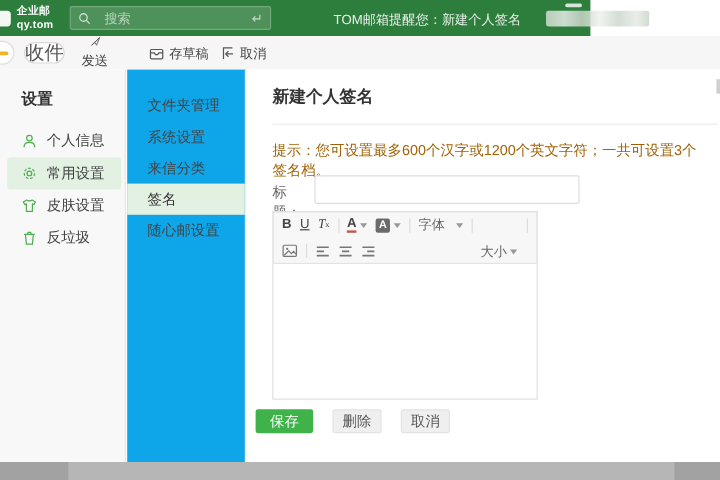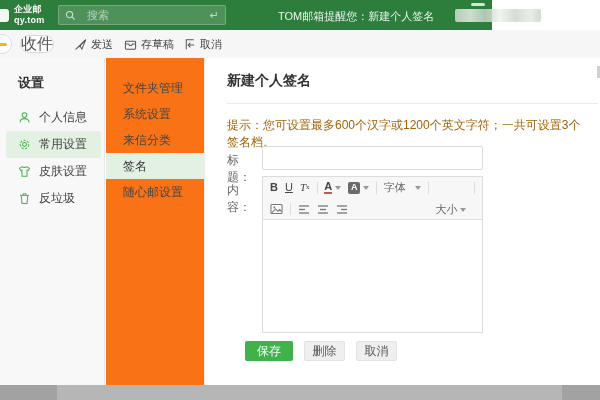--- a/index.html
+++ b/index.html
@@ -36,31 +36,31 @@
   
   .tbar { position:absolute; left:0; top:30px; width:600px; height:28px; background:#f5f6f5; }
   .tb-cut { position:absolute; left:-32px; top:4px; width:44px; height:20px; background:#fff;
     border:1px solid #ddd; border-radius:10px; }
   .tb-cut .dash { position:absolute; right:4px; top:8px; width:8px; height:3px; background:#f0b429; border-radius:2px; }
   .tb-pill { position:absolute; left:20px; top:5px; width:34px; height:18px; background:#fdfdfd;
     border:1px solid #d9d9d9; border-radius:9px; font-size:16px; color:#555;
     display:flex; align-items:center; justify-content:center; cursor:pointer; }
   .tb-btn { position:absolute; top:0; height:28px; display:flex; align-items:center; gap:4px;
     font-size:11px; color:#444; cursor:pointer; }
-  .tb-send { left:74px; } .tb-draft { left:124px; } .tb-cancel { left:183px; }
+  .tb-send { left:68px;flex-direction:column; } .tb-draft { left:124px; } .tb-cancel { left:183px; }
   
   .bodywrap { position:absolute; left:0; top:58px; width:600px; height:327px; background:#fff; }
   .side { position:absolute; left:0; top:0; width:105px; height:327px;
     background:#f8f8f8; border-right:1px solid #e7e7e7; }
   .side-title { padding:16px 0 12px 18px; font-size:13px; font-weight:bold; color:#333; }
   .side-item { height:27px; margin:0 3px 0 6px; display:flex; align-items:center; gap:8px;
     padding-left:12px; font-size:12px; color:#444; border-radius:3px; cursor:pointer; }
   .side-item.sel { background:#e3f1e3; }
   .subnav { position:absolute; left:106px; top:0; width:99px; height:327px;
-    background:#f97316; border-right:1px solid #ececec; padding-top:17px; }
+    background:#0ea5e9; border-right:1px solid #ececec; padding-top:17px; }
   .sub-item { height:26px; display:flex; align-items:center; padding-left:17px;
     font-size:12px; color:#444; cursor:pointer; }
   .sub-item.sel { background:#e3f1e3; color:#333; }
   .main { position:absolute; left:205px; top:0; width:395px; height:327px; background:#fff; }
   .main-title { margin:14px 2px 0 22px; padding-bottom:13px; font-size:14px; font-weight:bold;
     color:#333; border-bottom:1px solid #ebebeb; }
   .main-hint { margin:13px 16px 0 22px; font-size:12px; color:#a16207; }
   .vsb { position:absolute; right:0; top:8px; width:3px; height:12px; background:#cfcfcf; }
   .form-row { position:absolute; left:22px; display:flex; }
   .row-title { top:88px; }
@@ -81,21 +81,21 @@
   .ed-a { font-weight:bold; color:#444; border-bottom:2px solid #c1574d; padding-bottom:0px; }
   .ed-abg { width:12px; height:12px; background:#6b6b6b; border-radius:2px; color:#fff;
     font-size:9px; font-weight:bold; display:flex; align-items:center; justify-content:center; }
   .caret { width:0; height:0; border-left:3px solid transparent; border-right:3px solid transparent;
     border-top:4px solid #999; margin-left:3px; }
   .ed-dd { display:flex; align-items:center; font-size:11px; color:#666; cursor:pointer; }
   .dd-font { width:58px; justify-content:space-between; }
   .dd-size { width:50px; justify-content:flex-start;margin-top:44px; }
   .ed-content { height:113px; background:#fff; border-top:1px solid #e3e3e3; cursor:text; }
   
-  .btn-row { position:absolute; left:40px; top:283px; display:flex; gap:11px; }
+  .btn-row { position:absolute; left:8px; top:283px; display:flex; gap:16px; }
   .btn { height:20px; border:none; border-radius:2px; font-size:12px;
     font-family:"Liberation Sans","DejaVu Sans",sans-serif; cursor:pointer;
     display:flex; align-items:center; justify-content:center; }
   .btn-save { width:48px; background:#3fb24a; color:#fff; }
   .btn-gray { width:41px; background:#efefef; color:#555; border:1px solid #e3e3e3; }
   
   .hscroll { position:absolute; left:0; top:385px; width:600px; height:15px; background:#a2a2a2; }
   .hthumb { position:absolute; left:57px; top:0; width:505px; height:15px; background:#b6b6b6; }
   .icon-gray { color:#555; }
 </style>
@@ -216,21 +216,20 @@
       <div class="vsb"></div>
       <div class="main-title">新建个人签名</div>
       <div class="main-hint">提示：您可设置最多600个汉字或1200个英文字符；一共可设置3个签名档。</div>
 
       <div class="form-row row-title">
         <div class="flabel">标题：</div>
         <input class="t-input" type="text" value="" style="">
       </div>
 
       <div class="form-row row-content">
-        <div class="flabel">内容：</div>
         <div class="editor">
           <div class="ed-row">
             <span class="ed-btn ed-b">B</span>
             <span class="ed-btn ed-u">U</span>
             <span class="ed-btn ed-tx">
                 <span>T</span>
                 <sub>x</sub>
               </span>
             <span class="ed-sep"></span>
             <span class="ed-btn">

